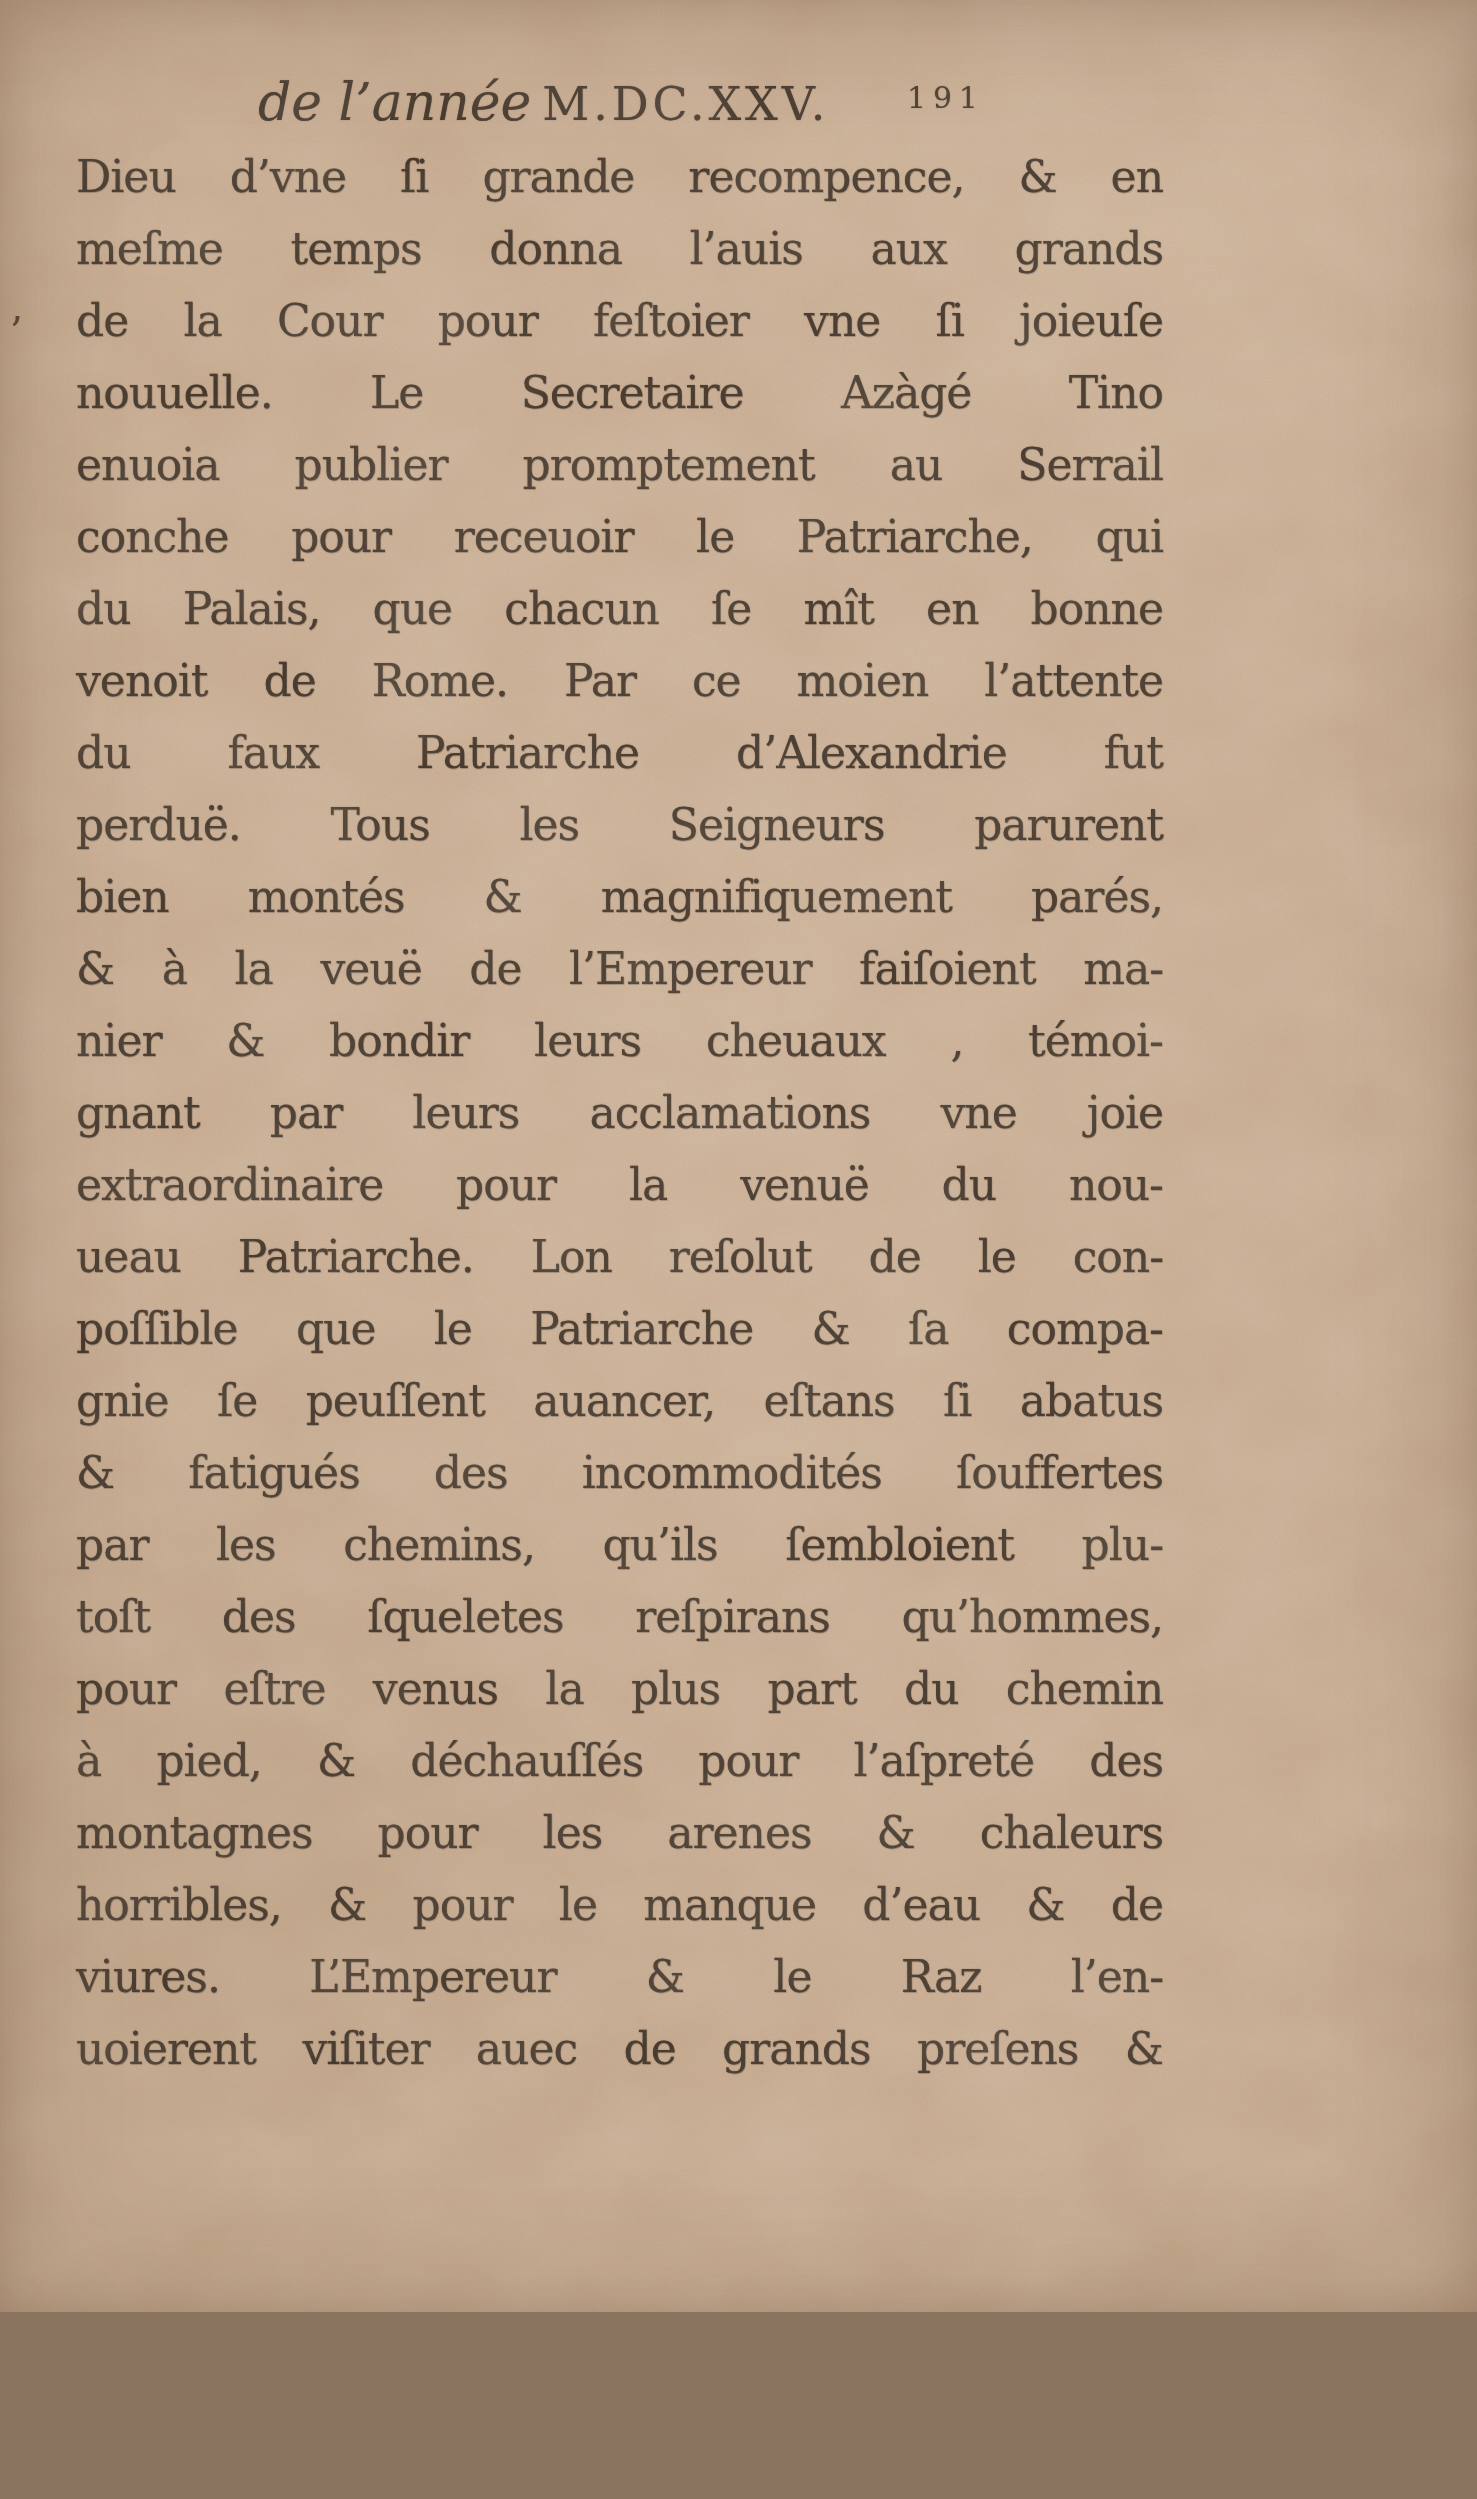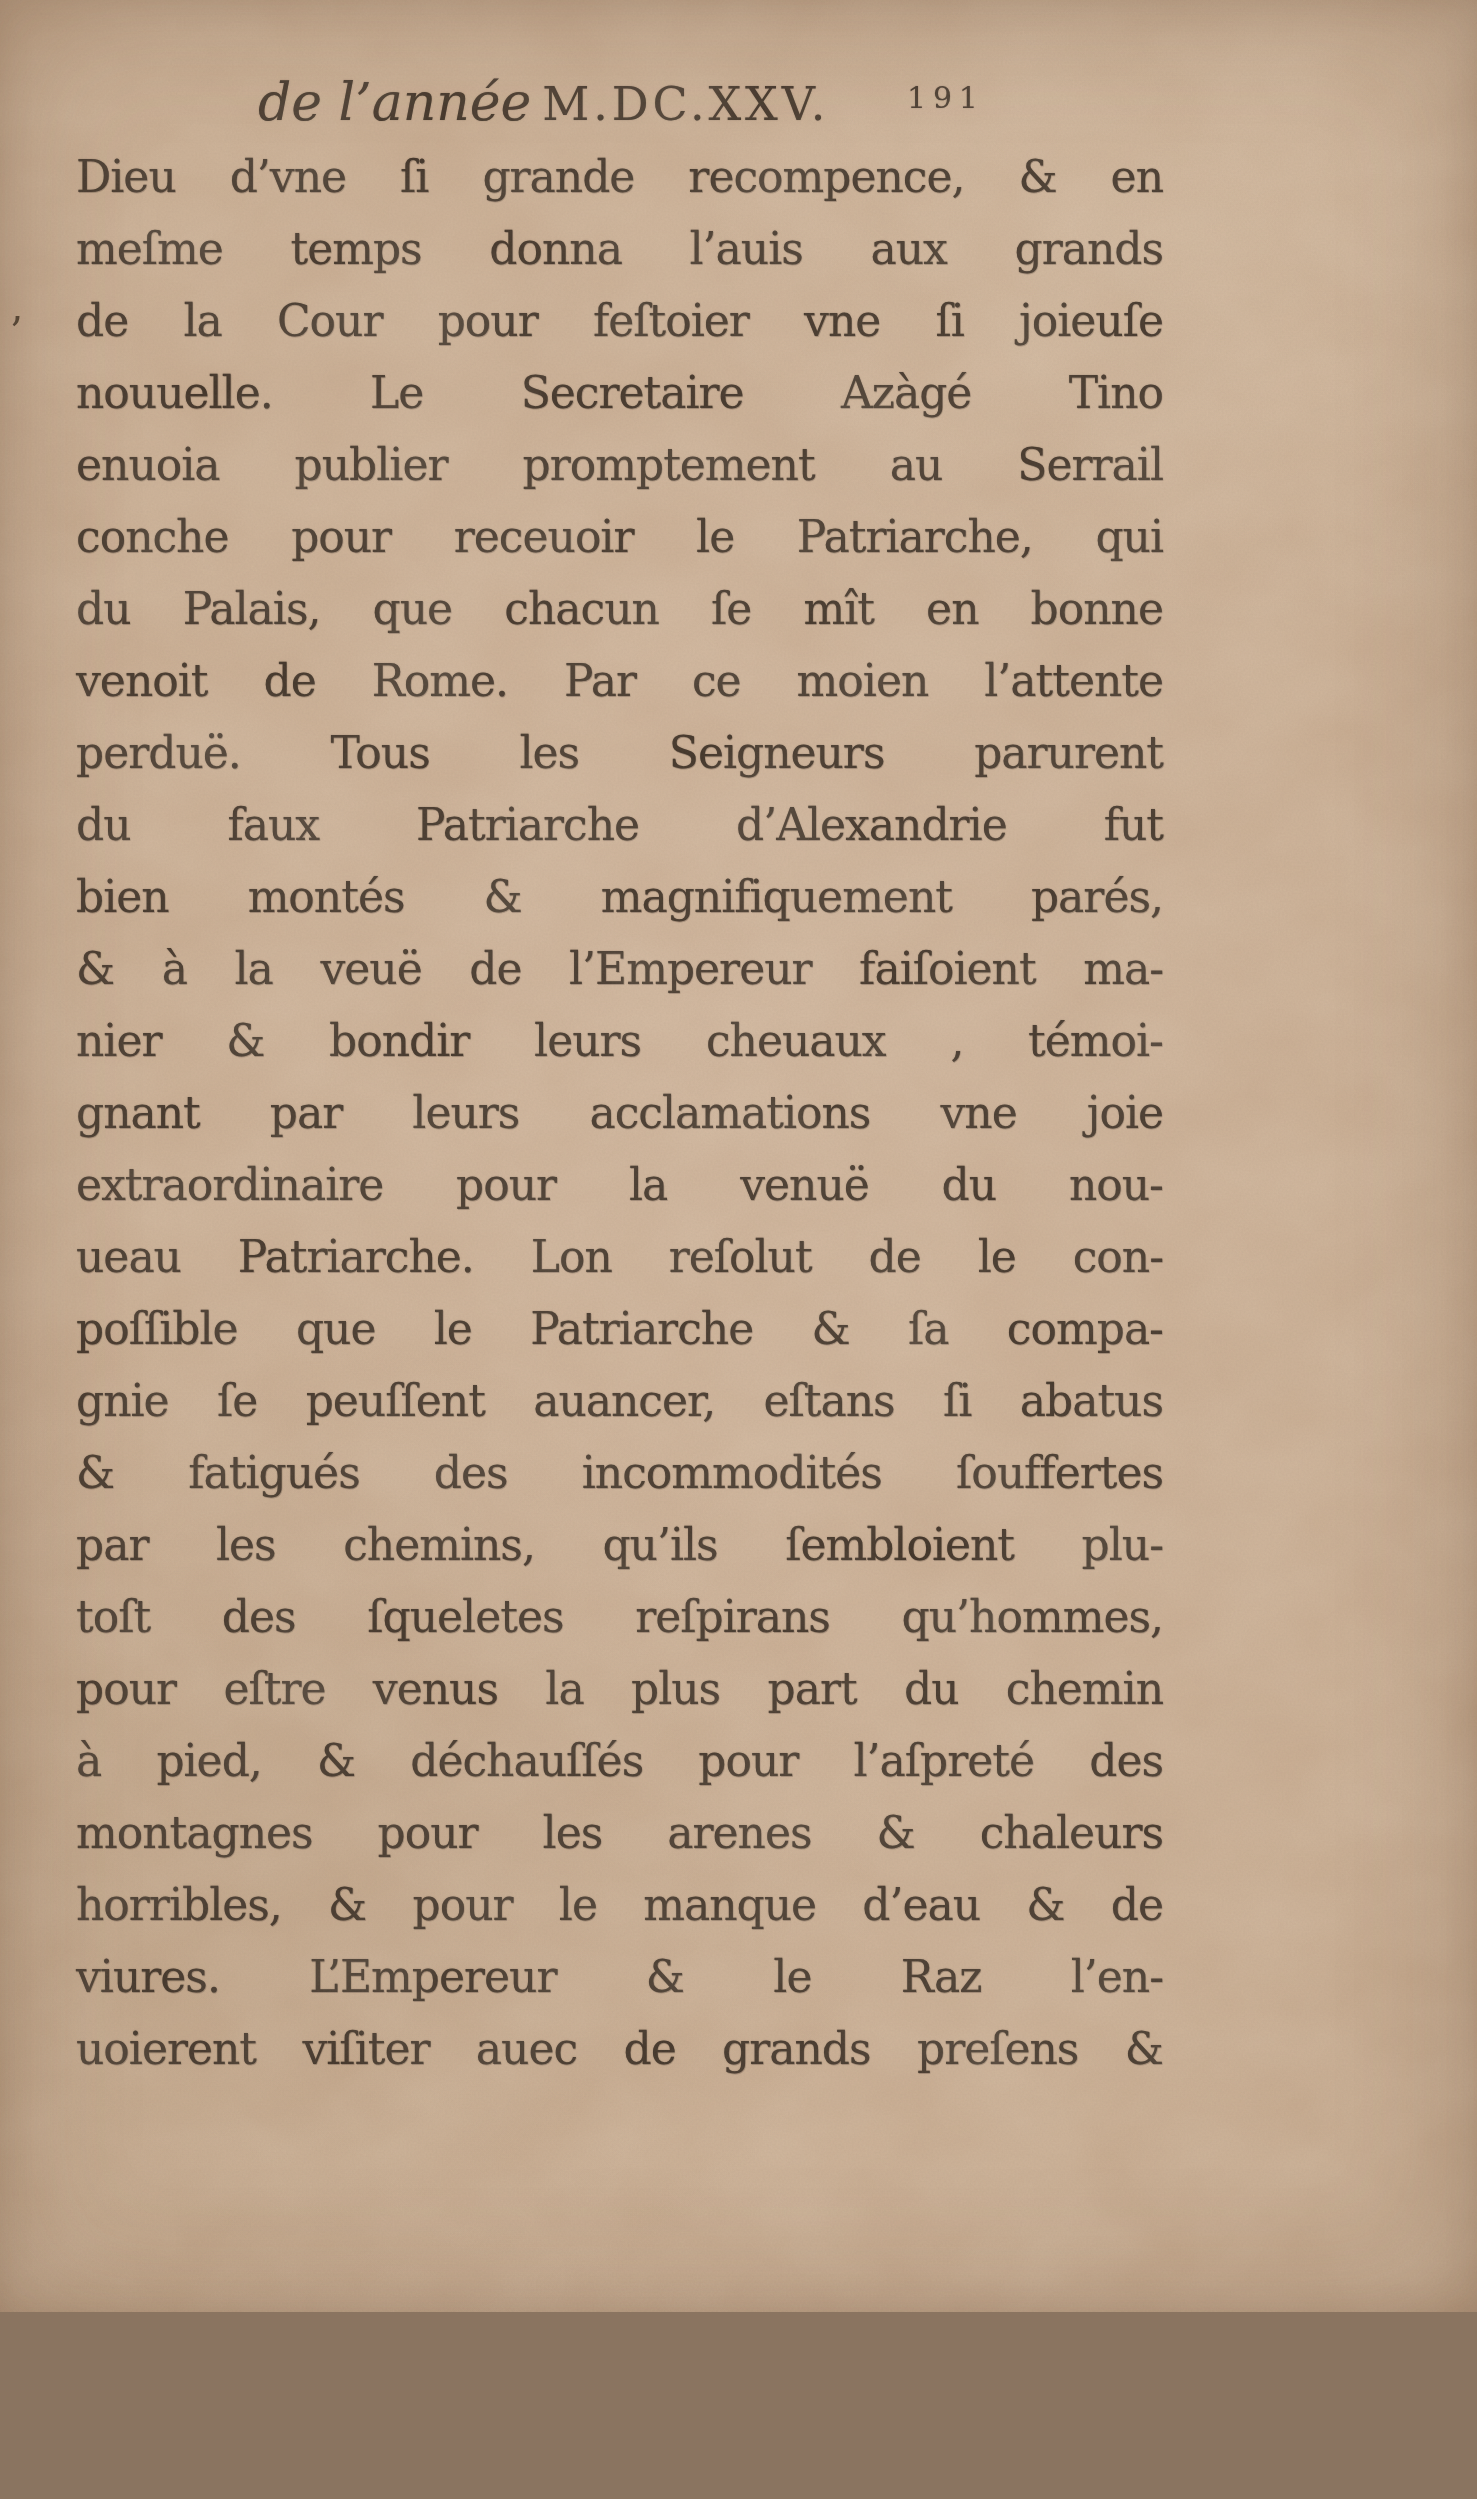--- a/index.html
+++ b/index.html
@@ -61,22 +61,22 @@
 
   <div class="text-block">
     <div class="line">Dieu d’vne ſi grande recompence, &amp; en</div>
     <div class="line">meſme temps donna l’auis aux grands</div>
     <div class="line">de la Cour pour feſtoier vne ſi joieuſe</div>
     <div class="line">nouuelle. Le Secretaire Azàgé Tino</div>
     <div class="line">enuoia publier promptement au Serrail</div>
     <div class="line">conche pour receuoir le Patriarche, qui</div>
     <div class="line">du Palais, que chacun ſe mît en bonne</div>
     <div class="line">venoit de Rome. Par ce moien l’attente</div>
+    <div class="line">du faux Patriarche d’Alexandrie fut</div>
     <div class="line">perduë. Tous les Seigneurs parurent</div>
-    <div class="line">du faux Patriarche d’Alexandrie fut</div>
     <div class="line">bien montés &amp; magnifiquement parés,</div>
     <div class="line">&amp; à la veuë de l’Empereur faiſoient ma-</div>
     <div class="line">nier &amp; bondir leurs cheuaux , témoi-</div>
     <div class="line">gnant par leurs acclamations vne joie</div>
     <div class="line">extraordinaire pour la venuë du nou-</div>
     <div class="line">ueau Patriarche. Lon reſolut de le con-</div>
     <div class="line">poſſible que le Patriarche &amp; ſa compa-</div>
     <div class="line">gnie ſe peuſſent auancer, eſtans ſi abatus</div>
     <div class="line">&amp; fatigués des incommodités ſouffertes</div>
     <div class="line">par les chemins, qu’ils ſembloient plu-</div>

